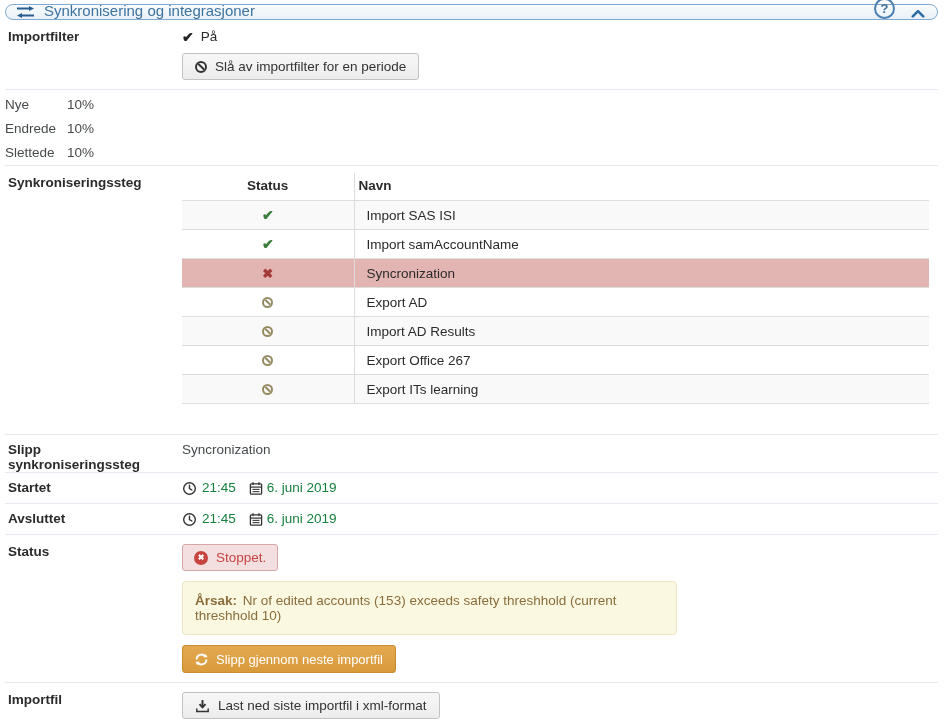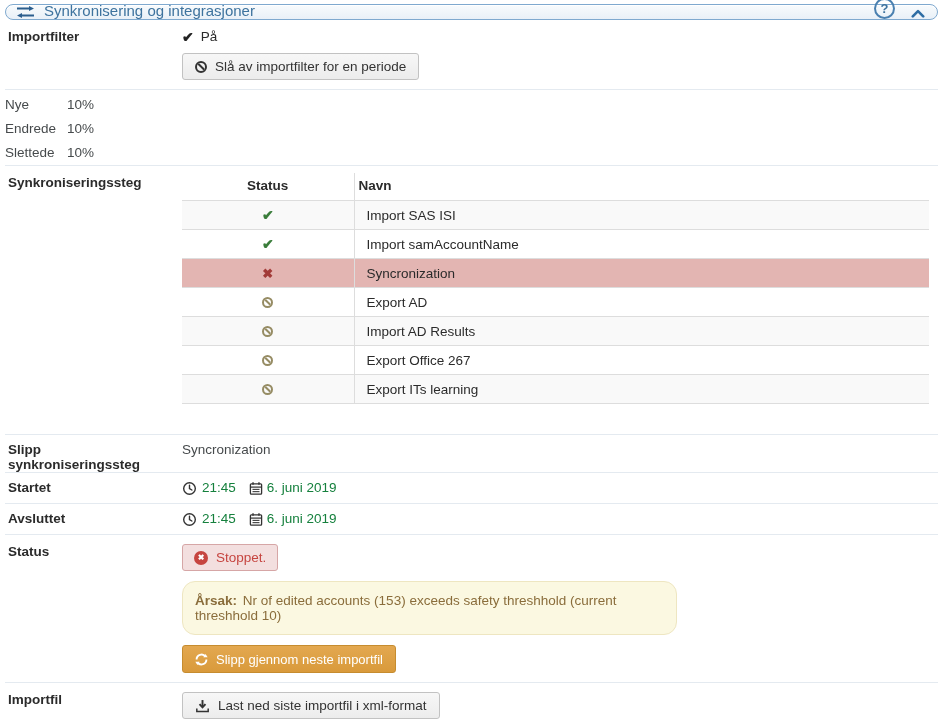--- a/index.html
+++ b/index.html
@@ -96,21 +96,21 @@
     display: inline-flex; align-items: center; gap: 8px;
     background: #f3dfdf; border: 1px solid #d6a6a6; border-radius: 3px;
     padding: 5px 11px; height: 27px; color: #c64540;
   }
   .badge-x {
     width: 14px; height: 14px; border-radius: 50%;
     background: #c64540; color: #fff; font-size: 8px; font-weight: bold;
     display: inline-flex; align-items: center; justify-content: center; line-height: 1;
   }
   .alert-warn {
-    width: 495px; background: #fbf8e1; border: 1px solid #eee6c1; border-radius: 13px;
+    width: 495px; background: #fbf8e1; border: 1px solid #eee6c1; border-radius: 4px;
     padding: 11px 12px; color: #8a6d3b; margin: 10px 0;
   }
   .alert-warn b { margin-right: 2px; }
   .btn-warning {
     display: inline-flex; align-items: center; gap: 8px;
     padding: 5px 12px; height: 28px;
     background: linear-gradient(#e3a850, #d99a3b);
     border: 1px solid #c68c2f; border-radius: 3px;
     color: #fff; font-size: 13px; font-family: inherit; cursor: pointer;
   }

